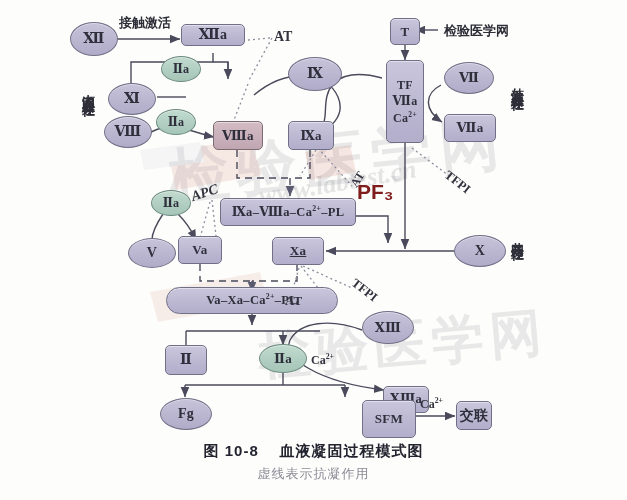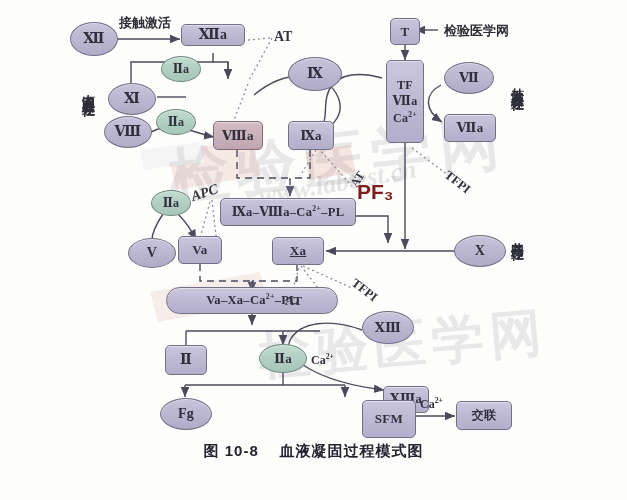--- a/index.html
+++ b/index.html
@@ -218,21 +218,21 @@
   <div class="node ellipse teal" style="left:259px;top:344px;width:48px;height:29px;font-size:13px;">Ⅱa</div>
 
   <div class="node ellipse" style="left:362px;top:311px;width:52px;height:33px;font-size:13px;">ⅩⅢ</div>
 
   <div class="node box" style="left:383px;top:386px;width:46px;height:27px;font-size:12.5px;">ⅩⅢa</div>
 
   <div class="node ellipse" style="left:160px;top:398px;width:52px;height:32px;font-size:14px;">Fg</div>
 
   <div class="node box" style="left:318px;top:400px;width:54px;height:38px;font-size:13px;margin-left:44px;">SFM</div>
 
-  <div class="node box" style="left:456px;top:401px;width:56px;height:29px;font-size:12px;font-family:'Liberation Sans',sans-serif;">交联</div>
+  <div class="node box" style="left:456px;top:401px;width:36px;height:29px;font-size:14px;font-family:'Liberation Sans',sans-serif;">交联</div>
 
   <div class="txt cn" style="left:119px;top:14px;font-size:13px;">接触激活</div>
 
   <div class="txt cn" style="left:444px;top:22px;font-size:13px;">检验医学网</div>
 
   <div class="txt" style="left:274px;top:29px;font-size:14px;">AT</div>
 
   <div class="txt ital" style="left:191px;top:185px;font-size:14px;transform:rotate(-18deg);">APC</div>
 
   <div class="txt" style="left:350px;top:172px;font-size:12px;transform:rotate(-58deg);">AT</div>
@@ -258,15 +258,16 @@
   <div class="vlabel" style="left:508px;top:78px;font-size:13px;">外源凝血途径</div>
 
   <div class="vlabel" style="left:508px;top:232px;font-size:13px;">共同途径</div>
 
   <div id="caption" style="top:442px;">
     <div class="cap1">
       <span>图 10-8</span>
       &nbsp;&nbsp;
       <span>血液凝固过程模式图</span>
     </div>
+    <div class="cap2">虚线表示抗凝作用</div>
   </div>
 
 </div>
 
 </body></html>

